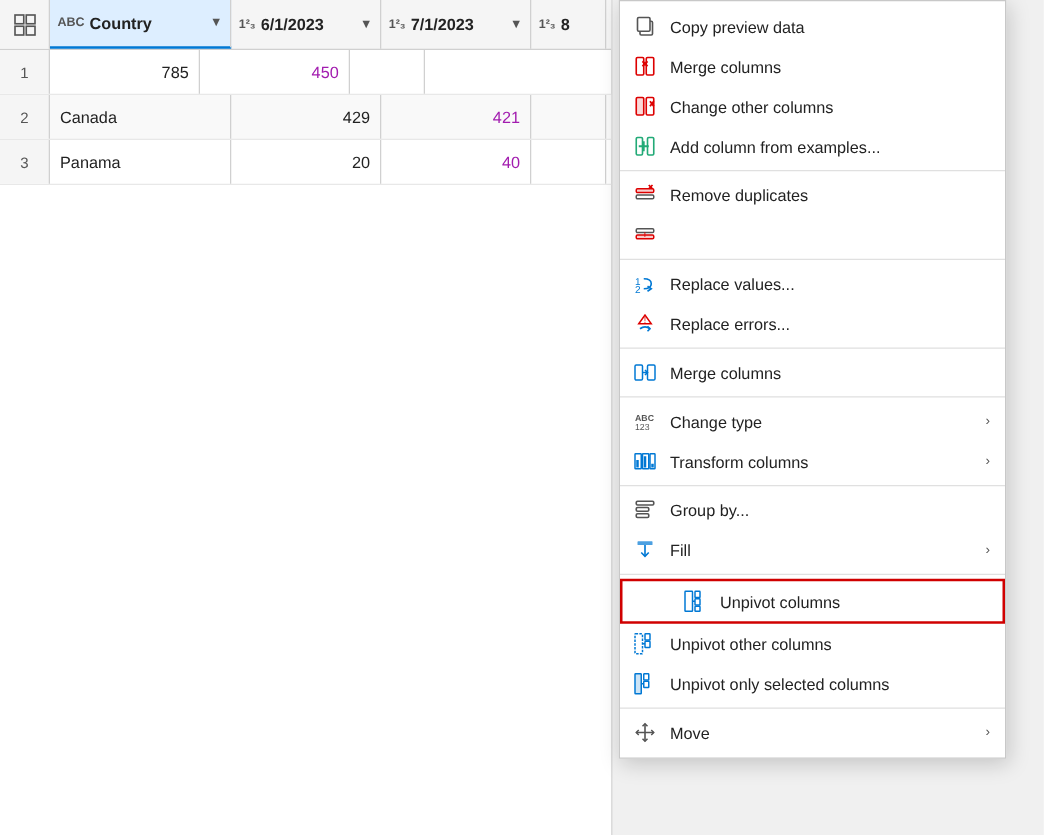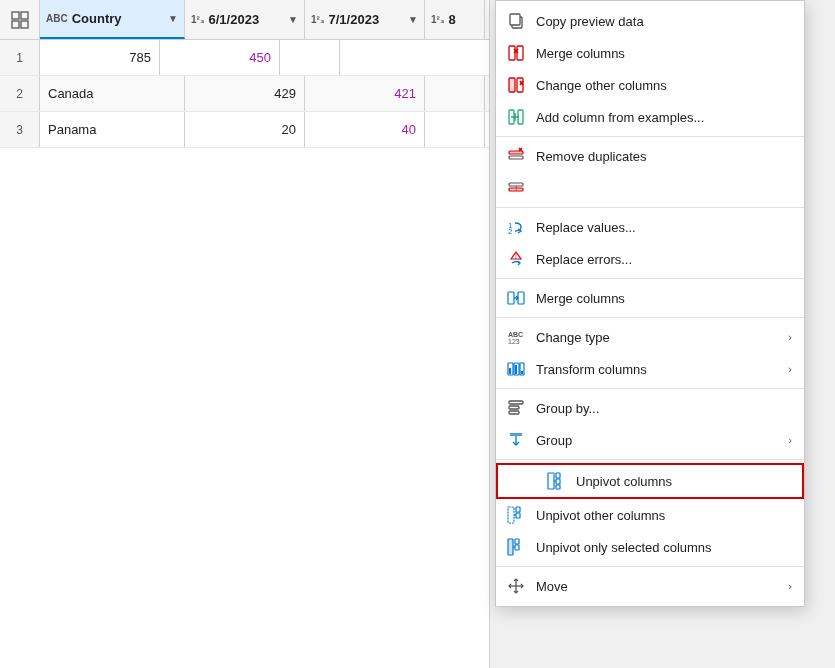--- a/index.html
+++ b/index.html
@@ -390,21 +390,21 @@
       <span class="menu-item-label">Group by...</span>
     </div>
     <div class="menu-item">
       <span class="menu-item-icon">
         <svg width="18" height="18" viewBox="0 0 18 18">
           <rect x="3" y="2" width="12" height="3" rx="0.5" fill="#0078d4" fill-opacity="0.7"></rect>
           <line x1="9" y1="5" x2="9" y2="14" stroke="#0078d4" stroke-width="1.3"></line>
           <polyline points="6,11 9,14 12,11" fill="none" stroke="#0078d4" stroke-width="1.3"></polyline>
         </svg>
       </span>
-      <span class="menu-item-label">Group</span>
+      <span class="menu-item-label">Fill</span>
       <span class="menu-item-arrow">›</span>
     </div>
     <div class="menu-divider"></div>
     <div class="menu-item highlighted">
       <span class="menu-item-icon">
         <svg width="18" height="18" viewBox="0 0 18 18">
           <rect x="1" y="1" width="6" height="16" rx="0.5" fill="none" stroke="#0078d4" stroke-width="1.2"></rect>
           <rect x="9" y="1" width="4" height="5" rx="0.5" fill="none" stroke="#0078d4" stroke-width="1.2"></rect>
           <rect x="9" y="7" width="4" height="5" rx="0.5" fill="none" stroke="#0078d4" stroke-width="1.2"></rect>
           <rect x="9" y="13" width="4" height="4" rx="0.5" fill="none" stroke="#0078d4" stroke-width="1.2"></rect>

